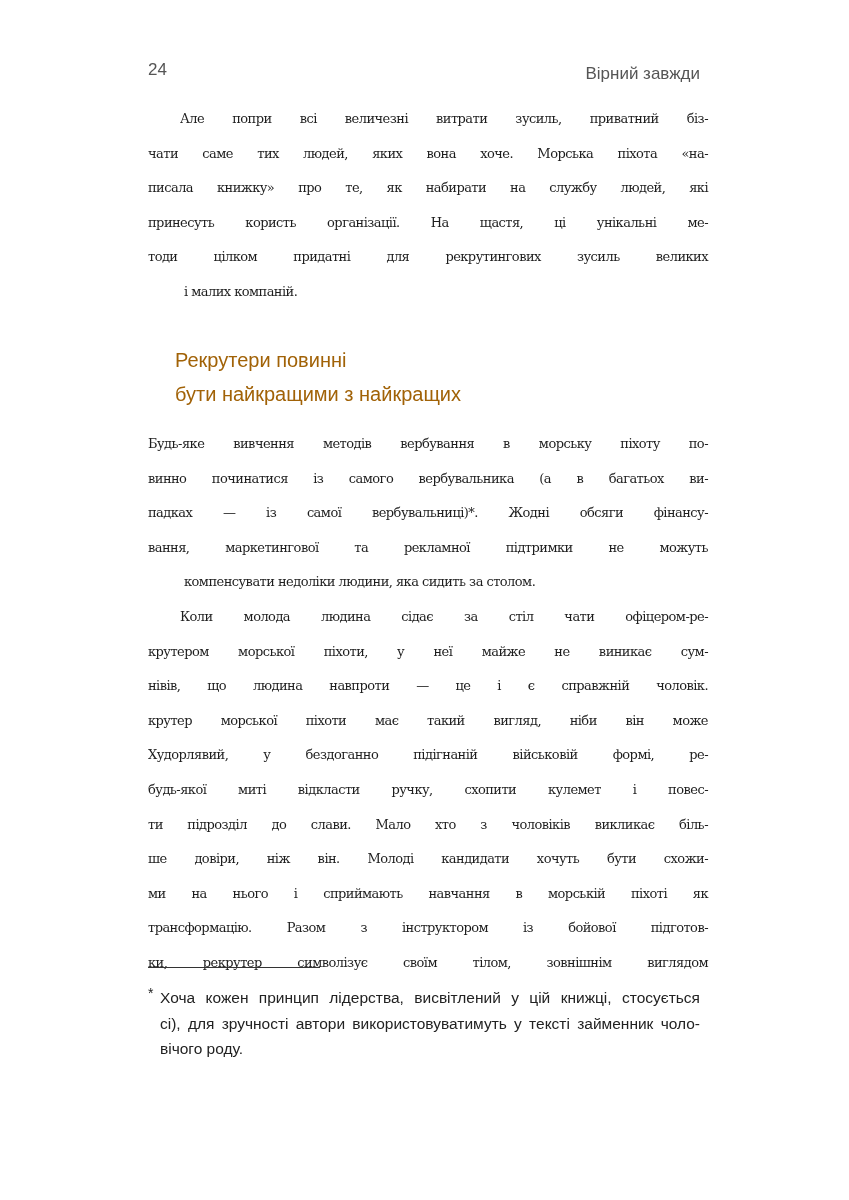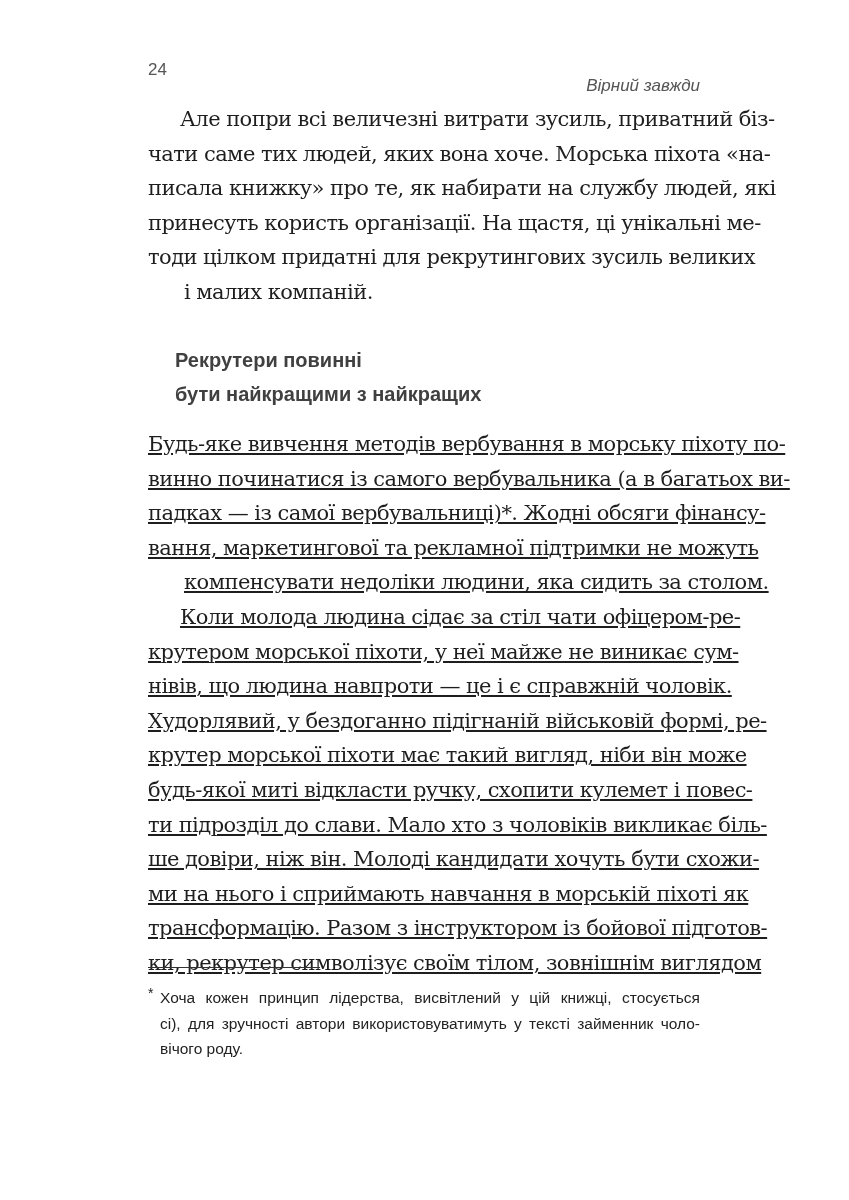--- a/index.html
+++ b/index.html
@@ -1,28 +1,28 @@
 <!DOCTYPE html>
 <html><head>
 <meta charset="utf-8">
 <style>
   html, body { margin: 0; padding: 0; background: #ffffff; }
   body { width: 849px; height: 1200px; position: relative; overflow: hidden; color: #1e1e1e; }
   .page { position: absolute; left: 0; top: 0; width: 849px; height: 1200px; background: #fff; }
   .running-head { position: absolute; top: 60px; left: 148px; width: 552px; height: 24px; font-family: "Liberation Sans", sans-serif; color: #555; font-size: 17px; }
   .folio { position: absolute; left: 0; top: 0; }
-  .header-title { position: absolute; right: 0; top: 16px; font-style: italic; }
-  .body-text { position: absolute; left: 148px; width: 560px; font-family: "DejaVu Serif", serif; font-size: 21px; letter-spacing: -0.55px; color: #1e1e1e; }
+  .header-title { position: absolute; right: 0; top: 4px; }
+  .body-text { position: absolute; left: 148px; width: 560px; font-family: "DejaVu Serif", serif; font-size: 13px; letter-spacing: -0.55px; color: #1e1e1e; }
   .line { height: 34.6px; line-height: 34.6px; white-space: nowrap; text-align: justify; text-align-last: justify; }
   .line.last { text-align-last: left; margin-left: 36px; }
   .indent { padding-left: 32px; }
   .p1 { top: 102px; }
-  .heading { position: absolute; left: 175px; top: 343px; font-family: "Liberation Sans", sans-serif; font-size: 20px; color: #404040; font-weight: bold; }
+  .heading { position: absolute; left: 175px; top: 343px; font-family: "Liberation Sans", sans-serif; font-size: 20px; color: #a16207; }
   .heading .hl { height: 34px; line-height: 34px; white-space: nowrap; }
-  .p2 { top: 427px; text-decoration: underline; }
+  .p2 { top: 427px; }
   .footnote-rule { position: absolute; left: 148px; top: 967px; width: 172px; height: 1px; background: #333; }
   .footnote { position: absolute; left: 148px; width: 552px; top: 985px; font-family: "Liberation Sans", sans-serif; font-size: 15.5px; color: #222; }
   .footnote .fl { height: 25.5px; line-height: 25.5px; white-space: nowrap; text-align: justify; text-align-last: justify; padding-left: 12px; }
   .footnote .fl.last { text-align-last: left; }
   .footnote .mark { position: absolute; left: 0; top: 0; font-size: 14px; }
 </style>
 </head>
 <body>
 
 <div class="page">
@@ -49,22 +49,22 @@
   <div class="body-text p2">
     <div class="line">Будь-яке вивчення методів вербування в морську піхоту по-</div>
     <div class="line">винно починатися із самого вербувальника (а в багатьох ви-</div>
     <div class="line">падках — із самої вербувальниці)*. Жодні обсяги фінансу-</div>
     <div class="line">вання, маркетингової та рекламної підтримки не можуть</div>
     <div class="line last">компенсувати недоліки людини, яка сидить за столом.</div>
 
     <div class="line indent">Коли молода людина сідає за стіл чати офіцером-ре-</div>
     <div class="line">крутером морської піхоти, у неї майже не виникає сум-</div>
     <div class="line">нівів, що людина навпроти — це і є справжній чоловік.</div>
+    <div class="line">крутер морської піхоти має такий вигляд, ніби він може</div>
     <div class="line">Худорлявий, у бездоганно підігнаній військовій формі, ре-</div>
-    <div class="line">крутер морської піхоти має такий вигляд, ніби він може</div>
     <div class="line">будь-якої миті відкласти ручку, схопити кулемет і повес-</div>
     <div class="line">ти підрозділ до слави. Мало хто з чоловіків викликає біль-</div>
     <div class="line">ше довіри, ніж він. Молоді кандидати хочуть бути схожи-</div>
     <div class="line">ми на нього і сприймають навчання в морській піхоті як</div>
     <div class="line">трансформацію. Разом з інструктором із бойової підготов-</div>
     <div class="line">ки, рекрутер символізує своїм тілом, зовнішнім виглядом</div>
   </div>
 
   <div class="footnote-rule"></div>
 

